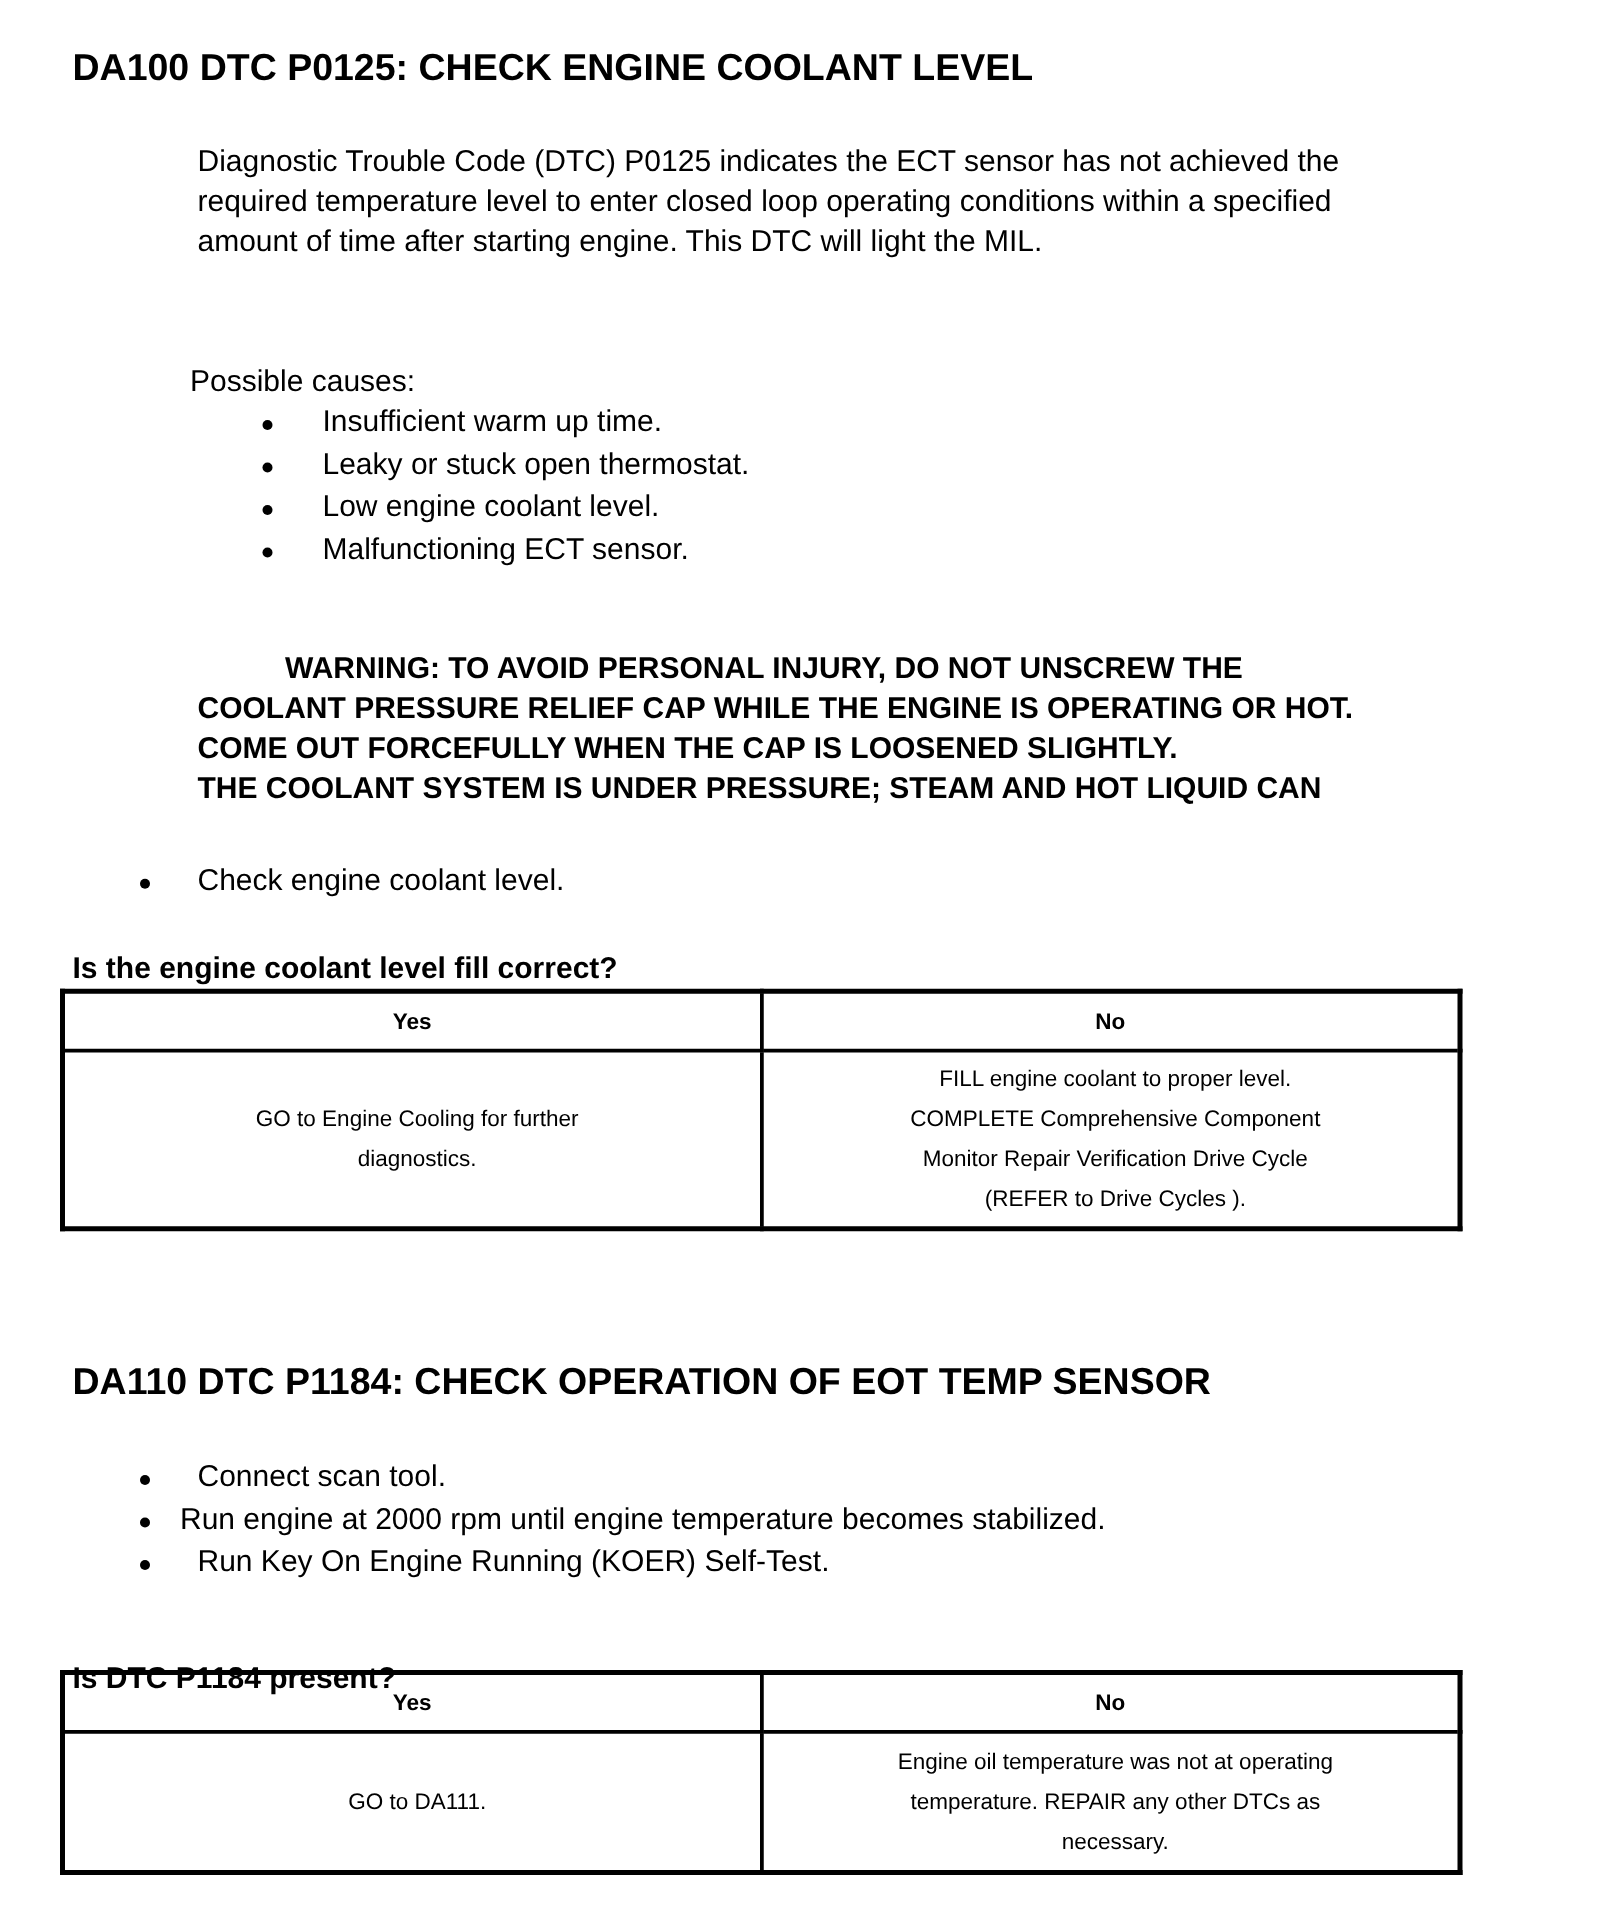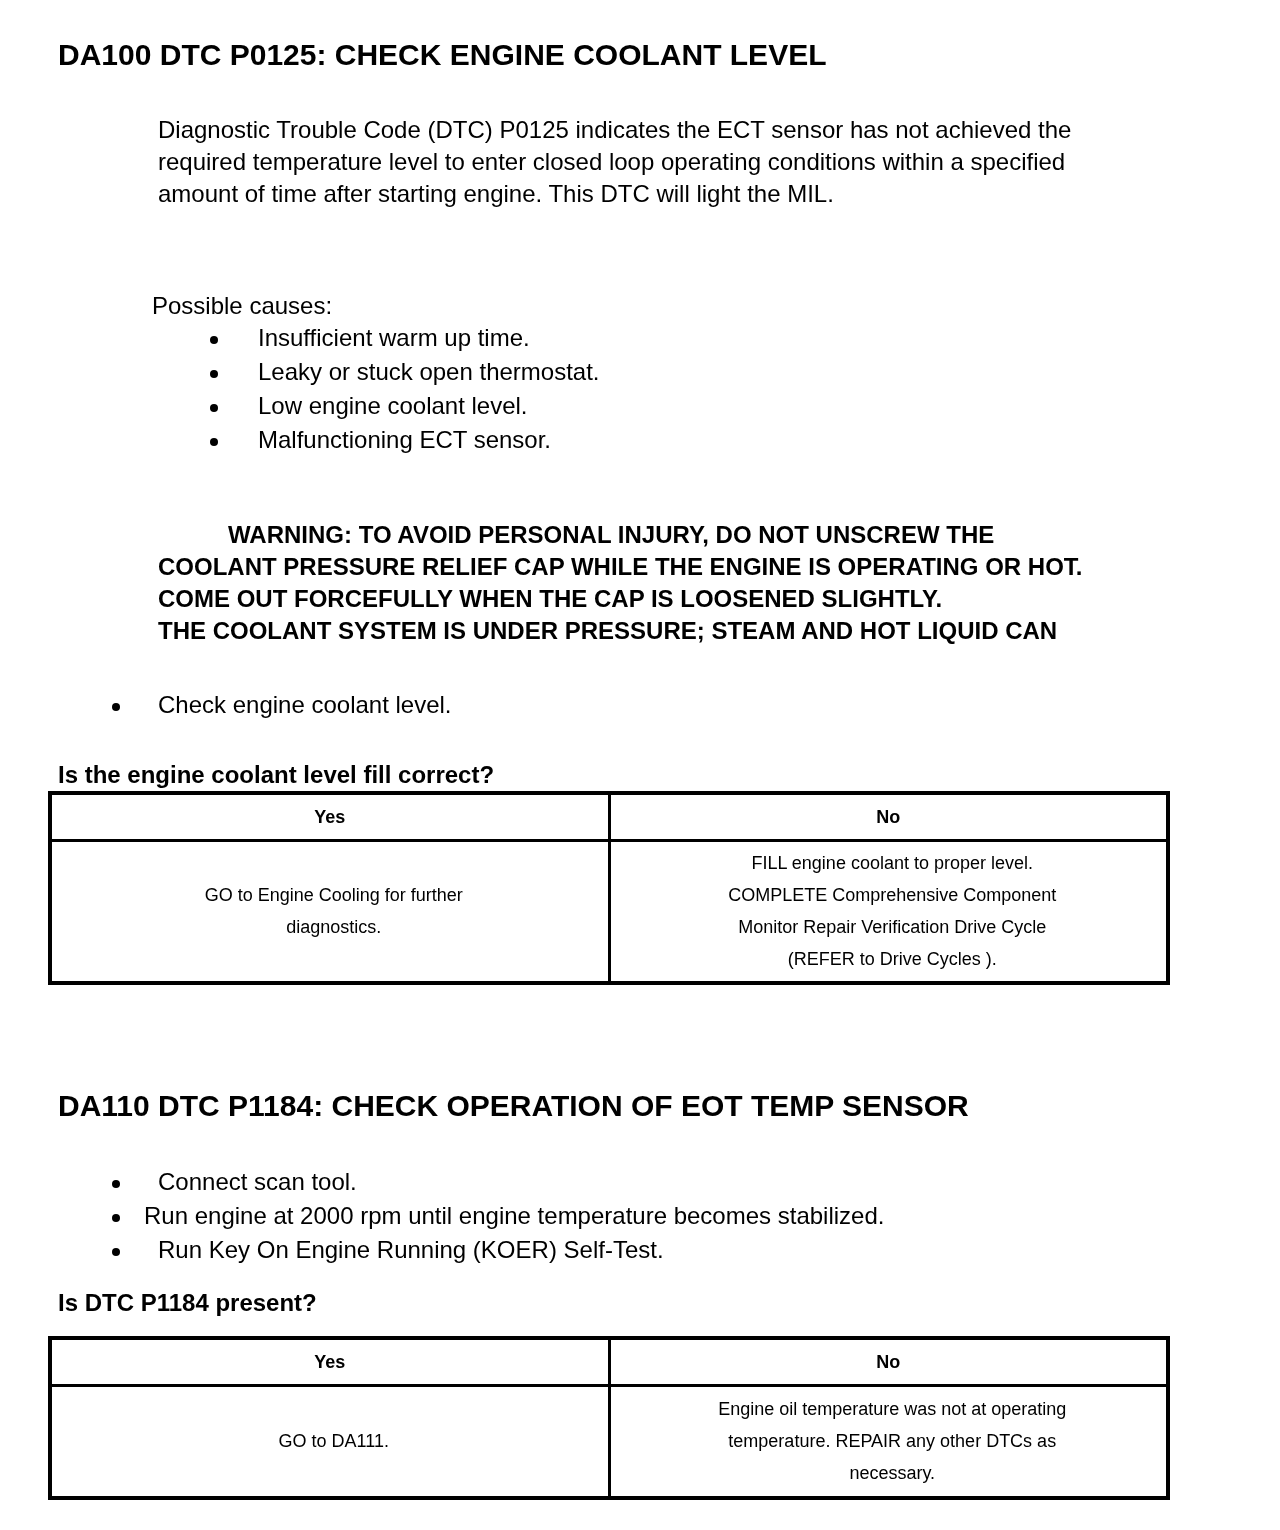--- a/index.html
+++ b/index.html
@@ -105,21 +105,21 @@
   <div class="bullet-row" style="left:0; top:1199px;">
     <span class="bullet-dot" style="left:112px; top:15px;"></span>
     <span style="position:absolute; left:144px;">Run engine at 2000 rpm until engine temperature becomes stabilized.</span>
   </div>
   <div class="bullet-row" style="left:0; top:1233px;">
     <span class="bullet-dot" style="left:112px; top:15px;"></span>
     <span style="position:absolute; left:158px;">Run Key On Engine Running (KOER) Self-Test.</span>
   </div>
 </div>
 
-<div class="abs question" style="left:58px; top:1289px;">Is DTC P1184 present?</div>
+<div class="abs question" style="left:58px; top:1329px;">Is DTC P1184 present?</div>
 
 <table class="yn" style="left:48px; top:1336px; width:1122px;">
   <colgroup>
       <col style="width:50%">
       <col style="width:50%">
     </colgroup>
   <tbody>
       <tr>
     <th>Yes</th>
     <th>No</th>

